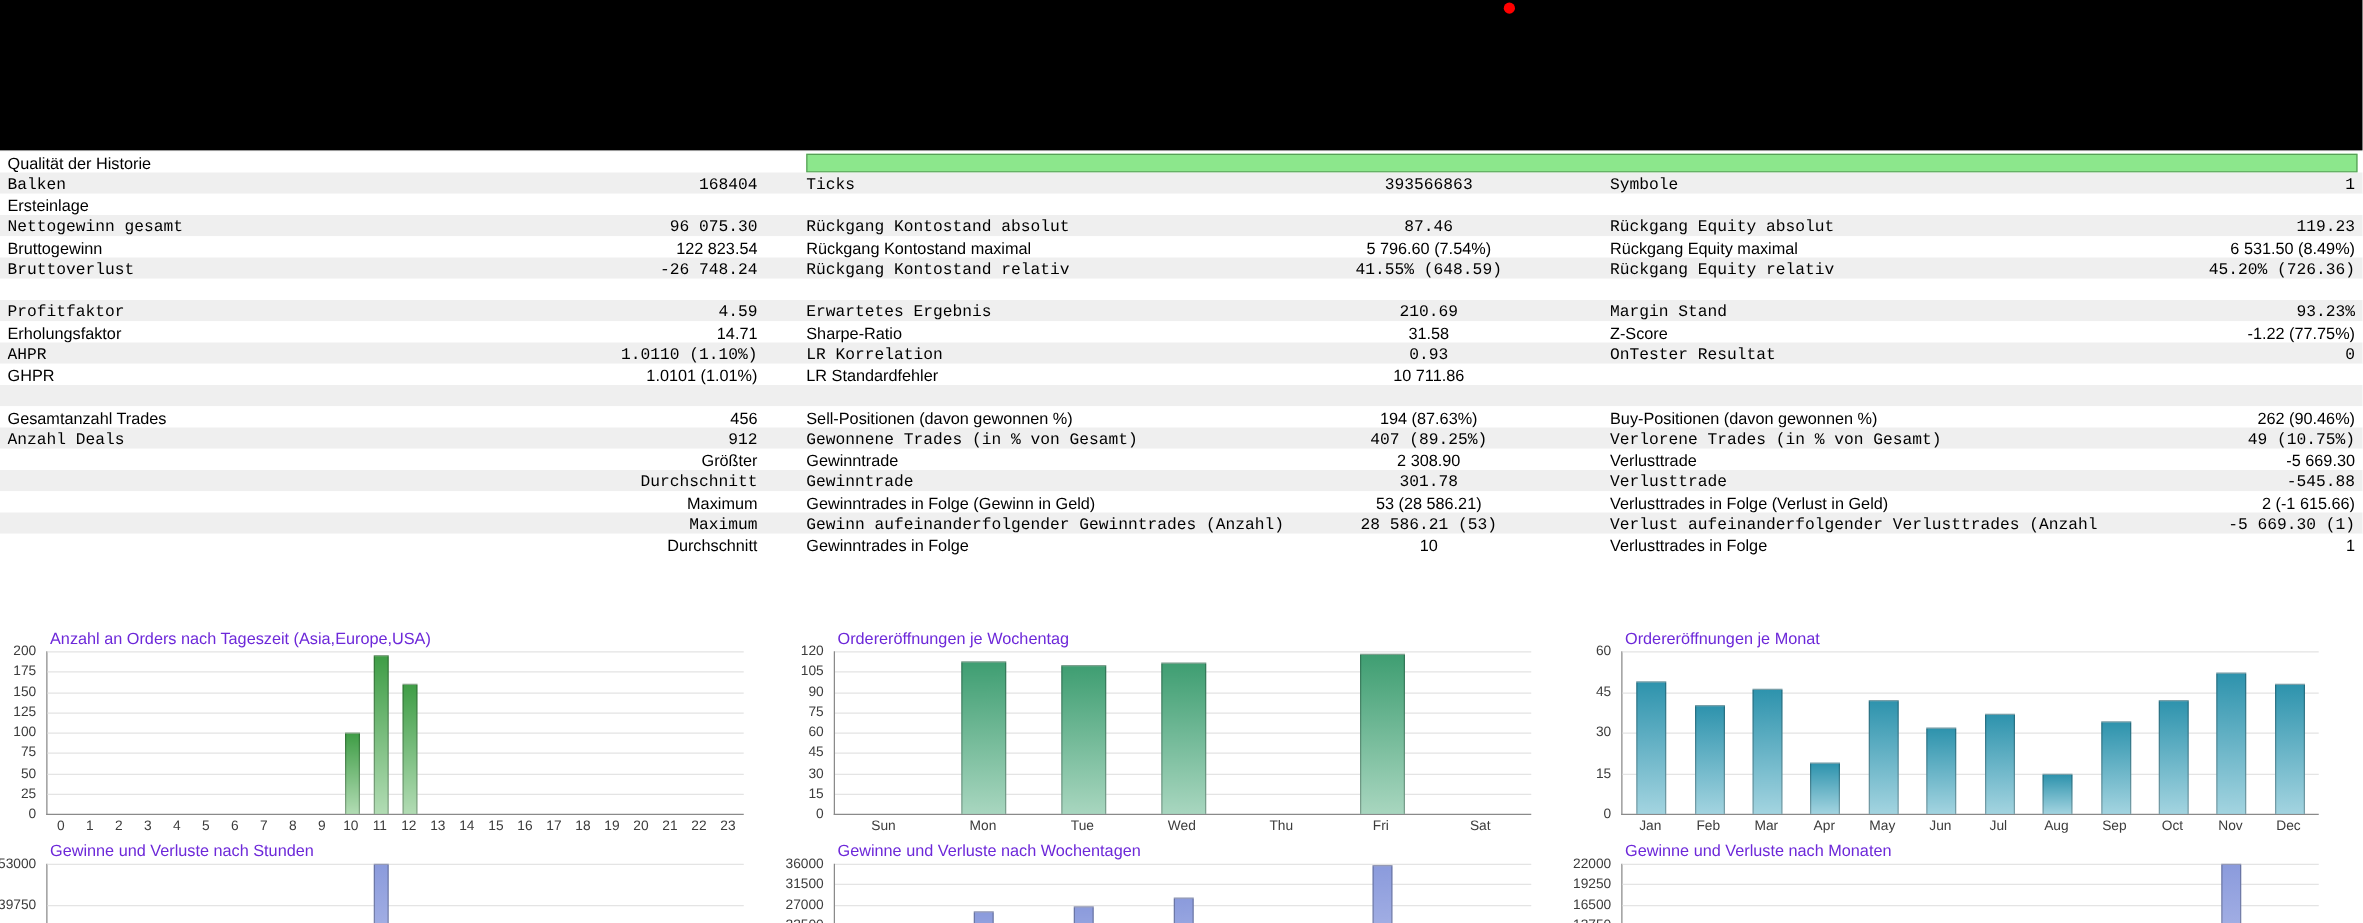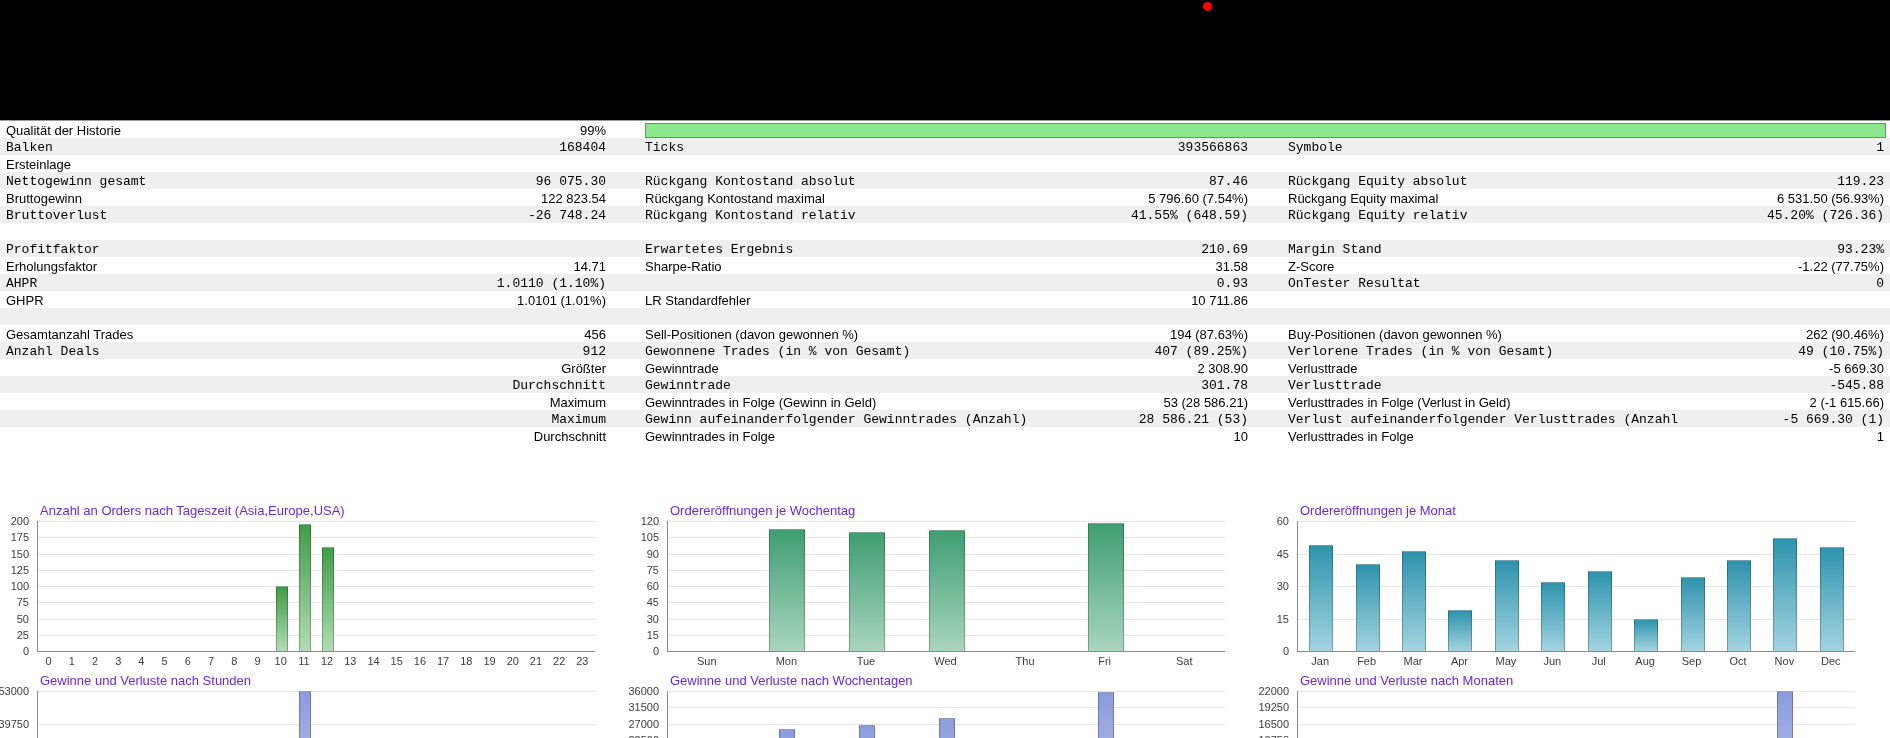--- a/index.html
+++ b/index.html
@@ -27,21 +27,21 @@
   .trow {
     position: relative; height: 17px; line-height: 19px;
     font-size: 13px; color: #000;
     background: #ffffff;
   }
   .trow.alt { background: #efefef; font-family: Liberation Mono, monospace; }
   .cell { position: absolute; white-space: nowrap; overflow: hidden; top: 0; }
   .c1l { left: 6px;    width: 390px; }
   .c1v { left: 300px;  width: 306px; text-align: right; }
   .c2l { left: 645px;  width: 390px; }
-  .c2v { left: 1038px; width: 210px; text-align: right; }
+  .c2v { left: 1038px; width: 210px; text-align: center; }
   .c3l { left: 1288px; width: 390px; }
   .c3v { left: 1580px; width: 304px; text-align: right; }
   .quality-bar {
     position: absolute; left: 645px; right: 4px; top: 2px; height: 15px;
     border: 1px solid #58a058; box-sizing: border-box;
   }
   .chart {
     position: absolute; width: 630px; height: 235px;
     font-size: 11px; color: #3c3c3c;
   }
@@ -69,21 +69,20 @@
 </head>
 <body>
 
 <div class="top-banner">
   <div class="red-dot" style="background: rgb(255, 0, 0);"></div>
 </div>
 
 <div class="stats-table">
     <div class="trow">
       <span class="cell c1l">Qualität der Historie</span>
-      <span class="cell c1v">99%</span>
       <div class="quality-bar" style="background: rgb(140, 231, 140);"></div>
     </div>
     <div class="trow alt">
       <span class="cell c1l">Balken</span>
       <span class="cell c1v">168404</span>
       <span class="cell c2l">Ticks</span>
       <span class="cell c2v">393566863</span>
       <span class="cell c3l">Symbole</span>
       <span class="cell c3v">1</span>
     </div>
@@ -97,49 +96,51 @@
       <span class="cell c2v">87.46</span>
       <span class="cell c3l">Rückgang Equity absolut</span>
       <span class="cell c3v">119.23</span>
     </div>
     <div class="trow">
       <span class="cell c1l">Bruttogewinn</span>
       <span class="cell c1v">122 823.54</span>
       <span class="cell c2l">Rückgang Kontostand maximal</span>
       <span class="cell c2v">5 796.60 (7.54%)</span>
       <span class="cell c3l">Rückgang Equity maximal</span>
-      <span class="cell c3v">6 531.50 (56.93%)</span>
+      <span class="cell c3v">6 531.50 (8.49%)</span>
     </div>
     <div class="trow alt">
       <span class="cell c1l">Bruttoverlust</span>
       <span class="cell c1v">-26 748.24</span>
       <span class="cell c2l">Rückgang Kontostand relativ</span>
       <span class="cell c2v">41.55% (648.59)</span>
       <span class="cell c3l">Rückgang Equity relativ</span>
       <span class="cell c3v">45.20% (726.36)</span>
     </div>
     <div class="trow"></div>
     <div class="trow alt">
       <span class="cell c1l">Profitfaktor</span>
+      <span class="cell c1v">4.59</span>
       <span class="cell c2l">Erwartetes Ergebnis</span>
       <span class="cell c2v">210.69</span>
       <span class="cell c3l">Margin Stand</span>
       <span class="cell c3v">93.23%</span>
     </div>
     <div class="trow">
       <span class="cell c1l">Erholungsfaktor</span>
       <span class="cell c1v">14.71</span>
       <span class="cell c2l">Sharpe-Ratio</span>
       <span class="cell c2v">31.58</span>
       <span class="cell c3l">Z-Score</span>
       <span class="cell c3v">-1.22 (77.75%)</span>
     </div>
     <div class="trow alt">
       <span class="cell c1l">AHPR</span>
       <span class="cell c1v">1.0110 (1.10%)</span>
+      <span class="cell c2l">LR Korrelation</span>
       <span class="cell c2v">0.93</span>
       <span class="cell c3l">OnTester Resultat</span>
       <span class="cell c3v">0</span>
     </div>
     <div class="trow">
       <span class="cell c1l">GHPR</span>
       <span class="cell c1v">1.0101 (1.01%)</span>
       <span class="cell c2l">LR Standardfehler</span>
       <span class="cell c2v">10 711.86</span>
     </div>

